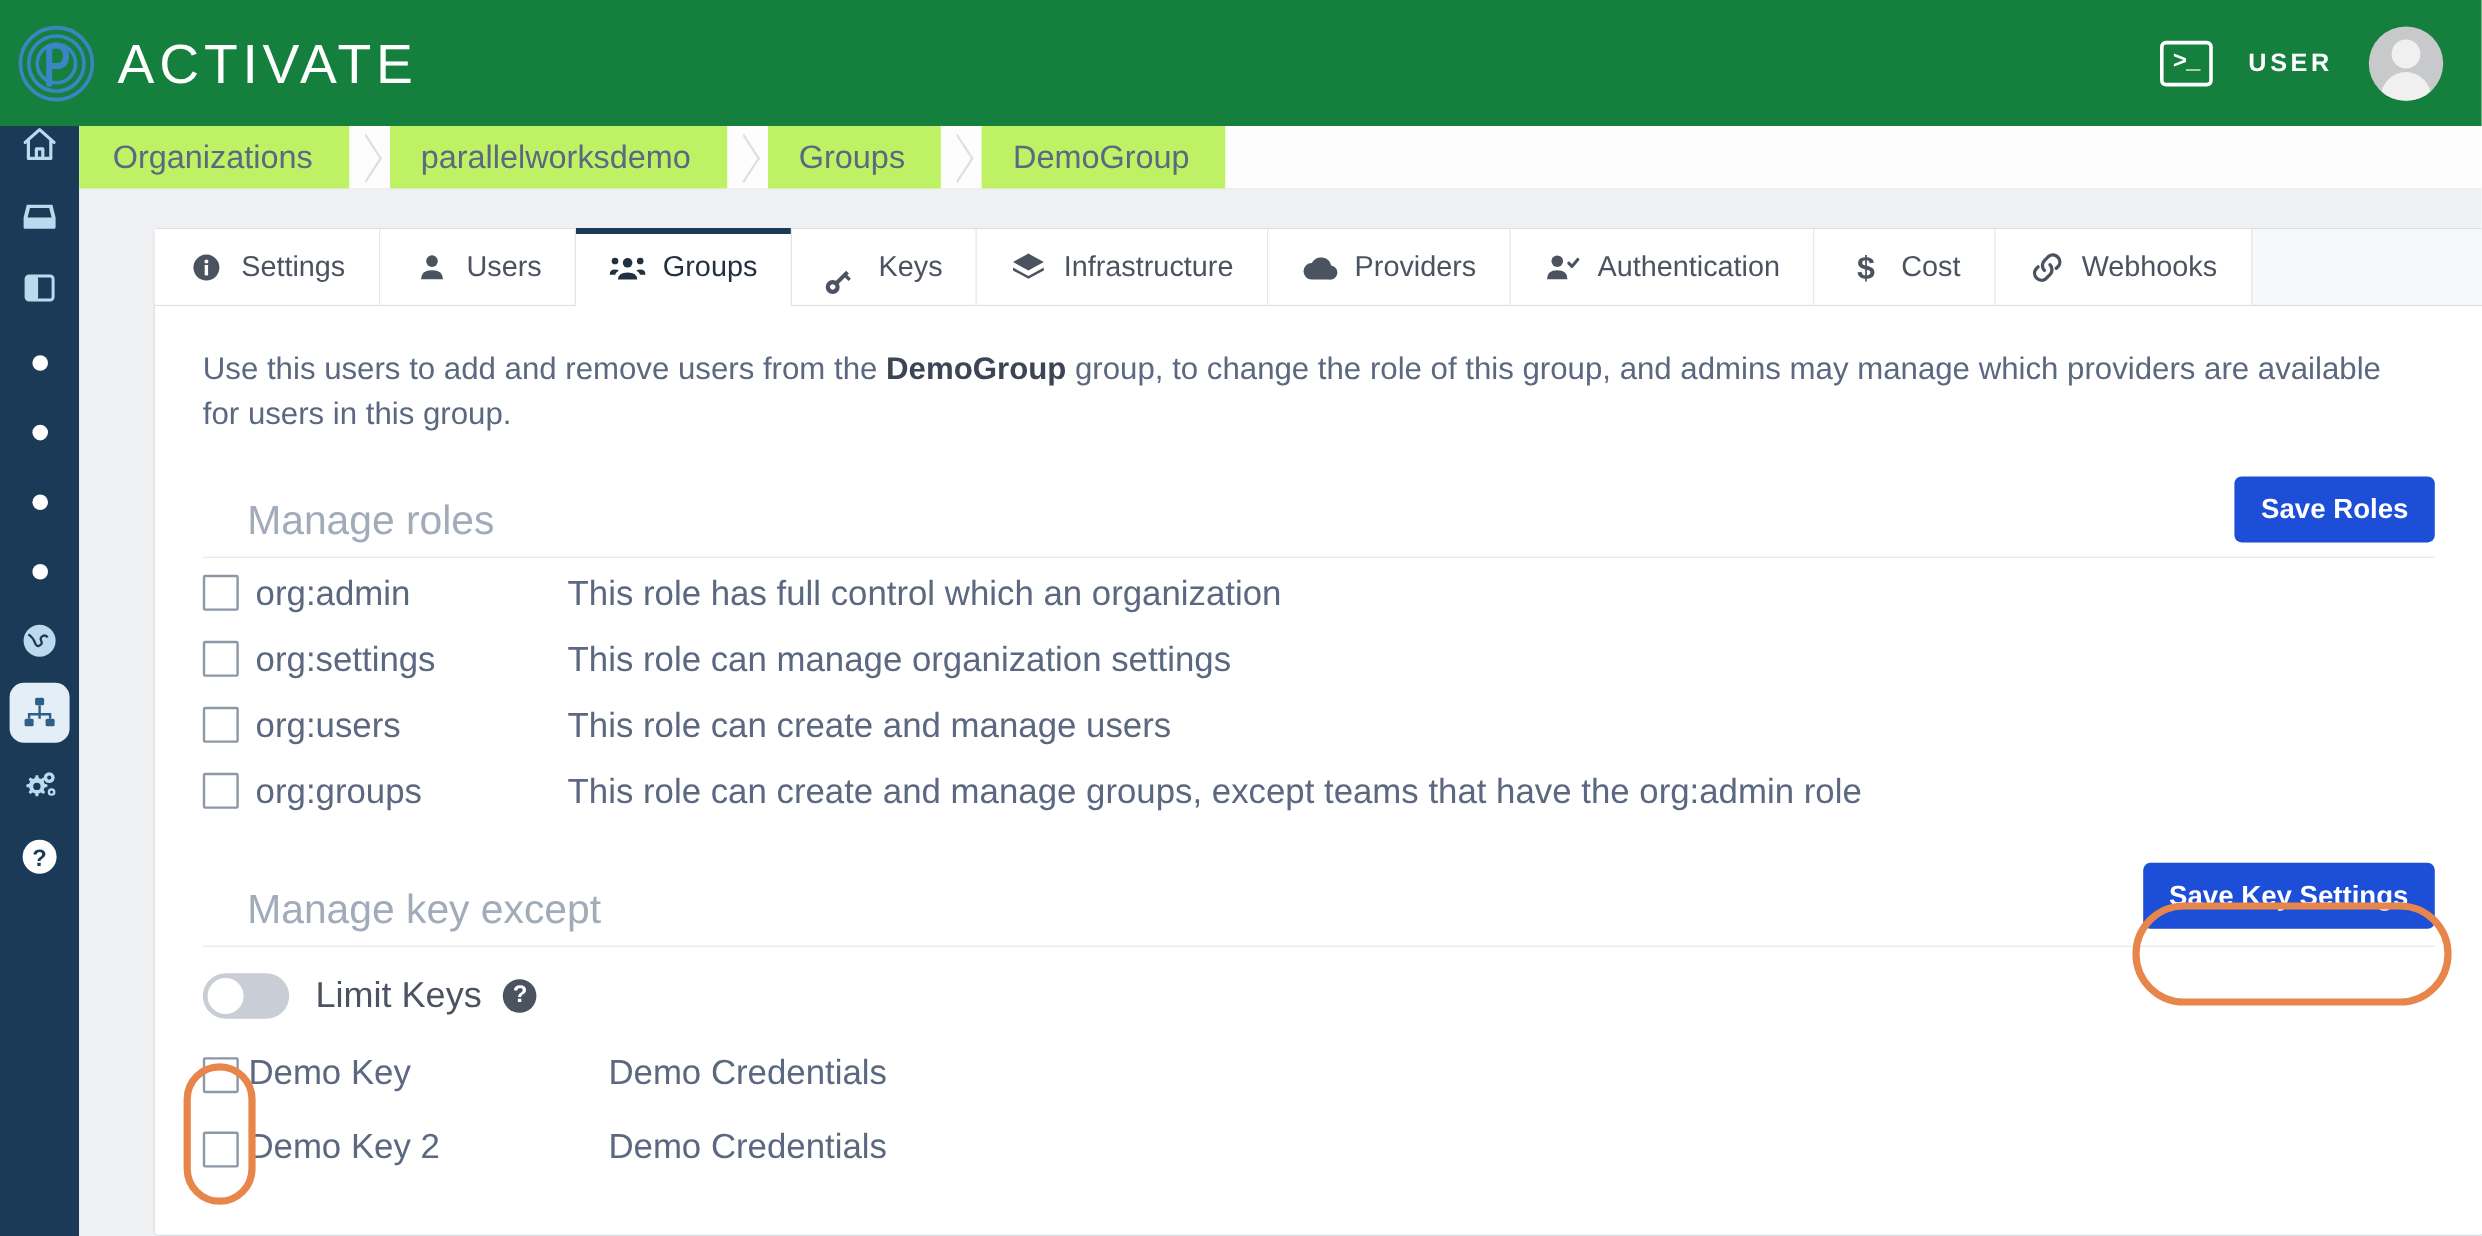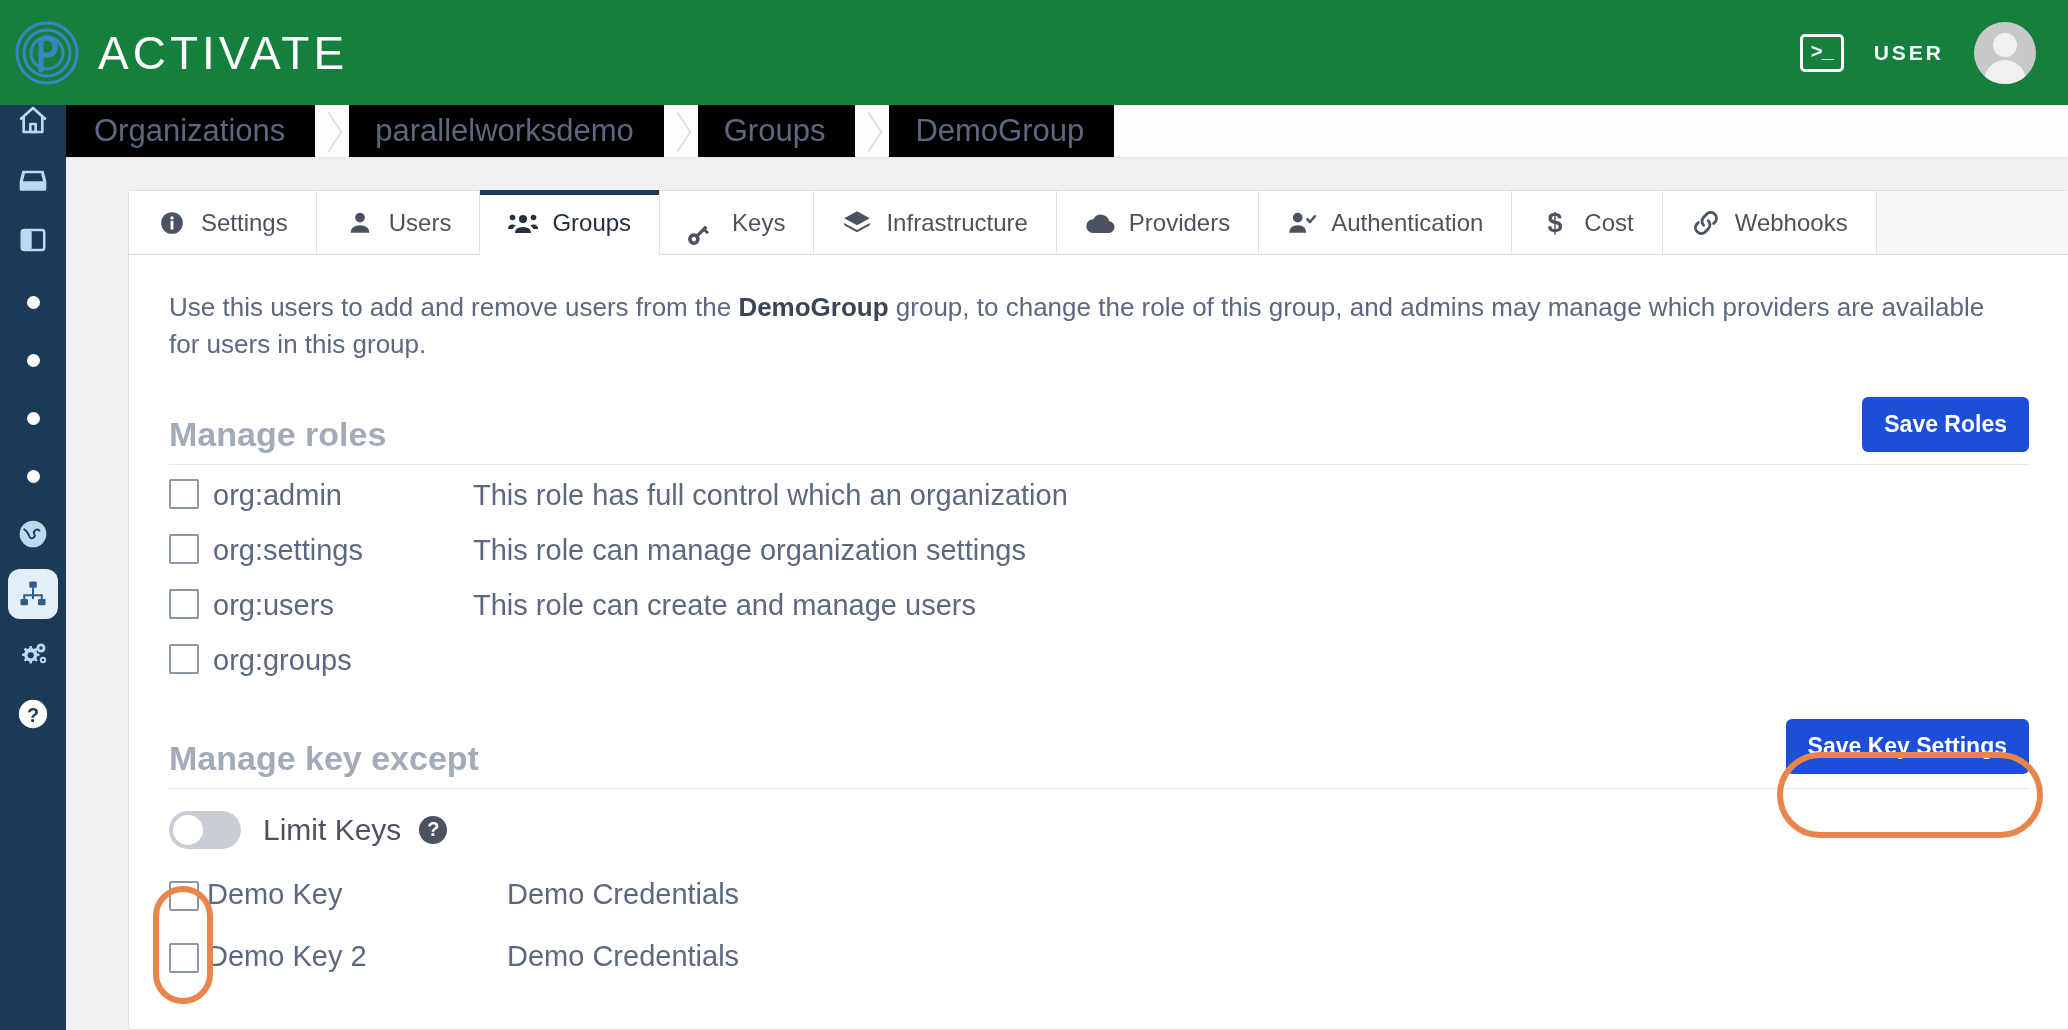--- a/index.html
+++ b/index.html
@@ -75,22 +75,22 @@
     position: absolute; left: 66px; top: 105px;
     width: 2002px; height: 53px;
     background: #fdfdfd;
     border-bottom: 1px solid #e3e5e8;
     display: flex; align-items: stretch;
   }
   .crumb {
     position: relative;
     display: flex; align-items: center;
     padding: 0 30px 0 26px;
-    font-size: 31px; color: #5b6880;
-    background: #000000;
+    font-size: 27px; color: #5b6880;
+    background: #bef264;
   }
   .crumb:first-child { padding-left: 28px; }
   .crumb-sep {
     width: 34px; position: relative;
   }
   .crumb-sep::after {
     content: ""; position: absolute; left: 2px; top: 50%;
     width: 22px; height: 22px; margin-top: -11px;
     border-top: 2px solid #dcdfe4; border-right: 2px solid #dcdfe4;
     transform: rotate(45deg) skew(12deg,12deg);
@@ -151,21 +151,21 @@
   #intro b { color: #3c4555; font-weight: 700; }
 
   .section-head {
     margin-top: 52px;
     display: flex; align-items: flex-end; justify-content: space-between;
     padding-bottom: 10px;
     border-bottom: 1px solid #e6e8eb;
     position: relative;
   }
   .section-title {
-    font-size: 34px; color: #a2abba; font-weight: 700;
+    font-size: 34px; color: #a2abba; font-weight: 400; margin-left: 37px;
   }
   .primary-btn {
     background: #1d4ed8; color: #ffffff;
     font-size: 23px; font-weight: 600;
     border: none; border-radius: 6px;
     padding: 14px 22px;
     position: absolute; right: 0; bottom: 14px;
     font-family: "Liberation Sans", sans-serif;
     white-space: nowrap;
   }
@@ -454,20 +454,21 @@
           <span class="role-desc">This role can manage organization settings</span>
         </div>
         <div class="role-row">
           <span class="cbox"></span>
           <span class="role-name">org:users</span>
           <span class="role-desc">This role can create and manage users</span>
         </div>
         <div class="role-row">
           <span class="cbox"></span>
           <span class="role-name">org:groups</span>
+          <span class="role-desc">This role can create and manage groups, except teams that have the org:admin role</span>
         </div>
       </div>
 
       <div class="section-head" style="margin-top:40px;">
         <div class="section-title">Manage key except</div>
         <button class="primary-btn" id="save-key-settings-btn">Save Key Settings</button>
       </div>
 
       <div class="toggle-row">
         <div class="switch">

